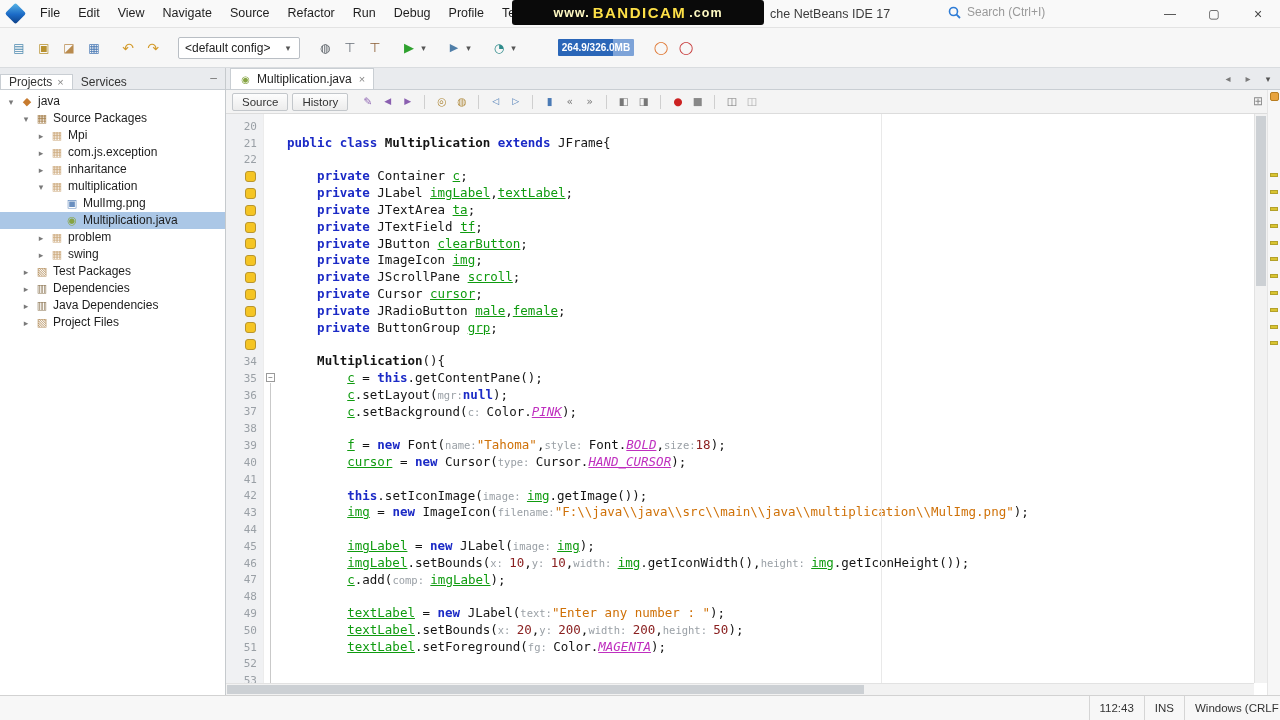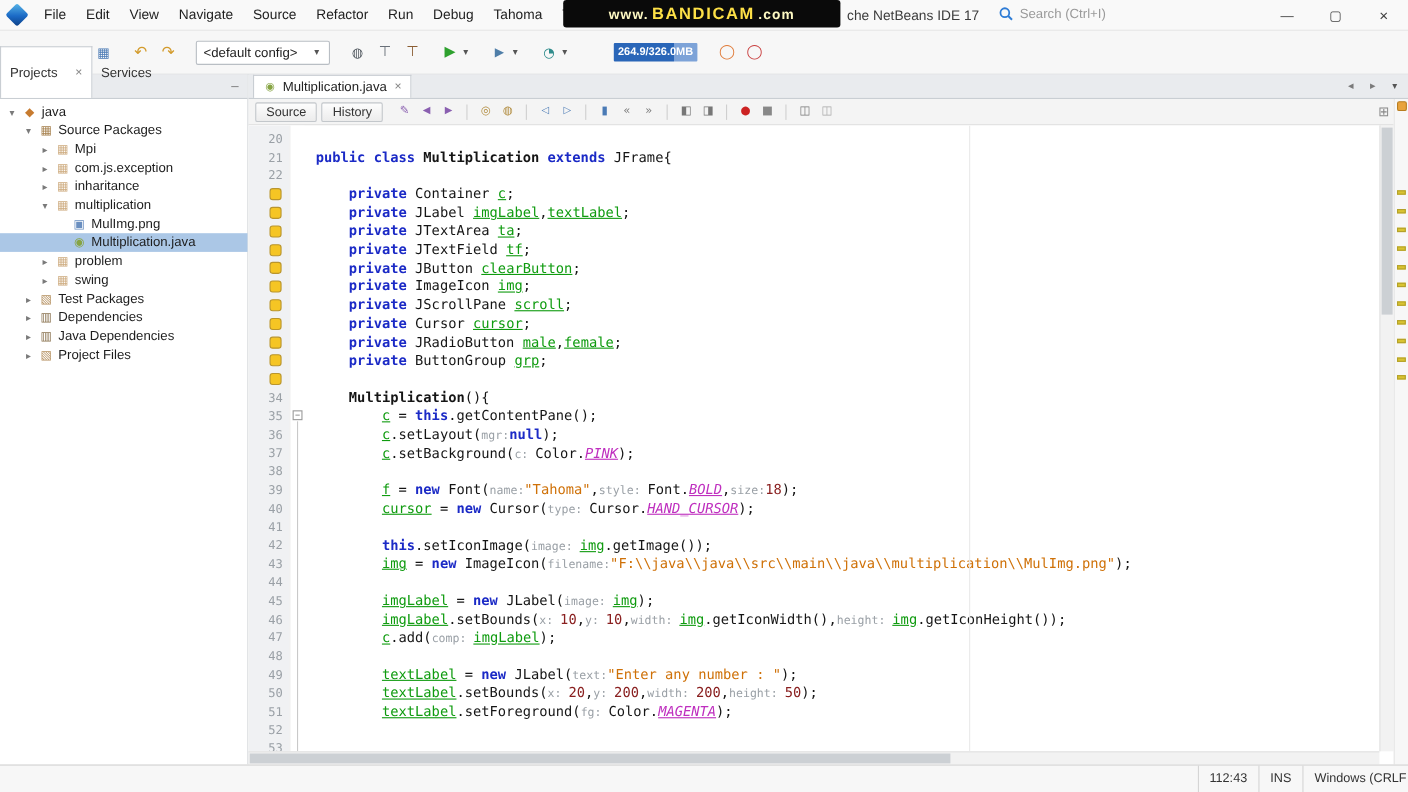--- a/index.html
+++ b/index.html
@@ -8,39 +8,39 @@
 
   
   .menubar { position:absolute; left:0; top:0; right:0; height:28px; background:#f9f9f9; border-bottom:1px solid #e3e3e3; display:flex; align-items:center; }
   .logo { width:15px; height:15px; margin:0 8px 0 8px; background:linear-gradient(135deg,#59b7e8 0%,#1b6ac6 55%,#0d3f85 100%); transform:rotate(45deg); border-radius:2px; flex:0 0 auto; }
   .menus { display:flex; align-items:center; height:100%; }
   .menu-item { padding:0 9px; font-size:12.5px; color:#1e1e1e; line-height:27px; cursor:default; }
   .watermark { position:absolute; left:512px; top:0; width:252px; height:25px; background:#0a0a0a; border-radius:3px; display:flex; align-items:center; justify-content:center; gap:3px; z-index:5; }
   .wm-pre { color:#fef9c3; font-size:12.5px; font-weight:bold; letter-spacing:1px; }
   .wm-name { color:#fde047; font-size:15px; font-weight:bold; letter-spacing:1.5px; }
   .title { position:absolute; left:770px; top:7px; font-size:12.5px; color:#3c3c3c; white-space:nowrap; }
-  .search { position:absolute; left:908px; top:5px; display:flex; align-items:center; gap:6px; width:150px;text-align:center; }
+  .search { position:absolute; left:948px; top:5px; display:flex; align-items:center; gap:6px; width:150px;text-align:center; }
   .search-ph { font-size:12px; color:#9a9a9a; }
   .winctl { position:absolute; right:0; top:0; height:28px; display:flex; align-items:center; }
   .wbtn { width:44px; text-align:center; font-size:12px; color:#444; line-height:28px; }
 
   
   .toolbar { position:absolute; left:0; top:28px; right:0; height:40px; background:#f7f7f7; border-bottom:1px solid #d9dcdf; display:flex; align-items:center; padding-left:10px; }
   .tgroup { display:flex; align-items:center; gap:7px; margin-right:16px; }
   .icn { display:inline-block; width:18px; height:18px; text-align:center; font-size:12px; line-height:18px; font-family:"DejaVu Sans", sans-serif; }
   .combo { display:flex; align-items:center; justify-content:space-between; width:122px; height:22px; background:#fff; border:1px solid #b9bec4; border-radius:2px; padding:0 6px; margin-right:16px; font-size:12px; color:#222; }
   .combo .caret { width:10px; }
   .runpair { display:inline-flex; align-items:center; margin-right:10px; }
   .runpair .caret { width:9px; margin-left:1px; }
   .memory { width:76px; height:17px; margin:0 18px 0 14px; background:linear-gradient(to right, var(--memory,#2a66b8) 72%, #7da3d8 72%); color:#fff; font-size:10px; font-weight:bold; text-align:center; line-height:17px; border-radius:1px; }
 
   
   .sidebar { position:absolute; left:0; top:68px; width:226px; bottom:25px; background:#fff; border-right:1px solid #c6cacd; }
   .sbtabs { height:22px; background:#e9ebee; border-bottom:1px solid #c9ced3; display:flex; align-items:flex-end; position:relative; }
-  .sbtab { font-size:12px; color:#333; padding:16px 8px; display:flex; gap:16px; align-items:center; }
+  .sbtab { font-size:12px; color:#333; padding:0 8px; display:flex; gap:5px; align-items:center; }
   .sbtab.active { background:#fff; border:1px solid #c9ced3; border-bottom:none; }
   .pmin { position:absolute; right:8px; top:3px; color:#777; font-size:12px; }
   .tree { padding-top:3px; font-size:12px; color:#1d1d1d; }
   .trow { display:flex; align-items:center; height:17px; gap:4px; white-space:nowrap; }
   .trow.sel { background:var(--selection,#abc7e6); }
   .expander { width:10px; text-align:center; color:#7a7a7a; font-size:9px; flex:0 0 auto; }
   .tree .icn { width:14px; height:14px; font-size:11px; line-height:14px; flex:0 0 auto; }
   .tlabel { line-height:17px; }
 
   
@@ -99,21 +99,21 @@
     <div class="logo"></div>
     <div class="menus">
         <div class="menu-item">File</div>
         <div class="menu-item">Edit</div>
         <div class="menu-item">View</div>
         <div class="menu-item">Navigate</div>
         <div class="menu-item">Source</div>
         <div class="menu-item">Refactor</div>
         <div class="menu-item">Run</div>
         <div class="menu-item">Debug</div>
-        <div class="menu-item">Tahoma</div>
+        <div class="menu-item">Profile</div>
         <div class="menu-item">Team</div>
         <div class="menu-item">Tools</div>
       </div>
     <div class="watermark">
       <span class="wm-pre">www.</span>
       <span class="wm-name">BANDICAM</span>
       <span class="wm-pre">.com</span>
     </div>
     <div class="title">che NetBeans IDE 17</div>
     <div class="search">

